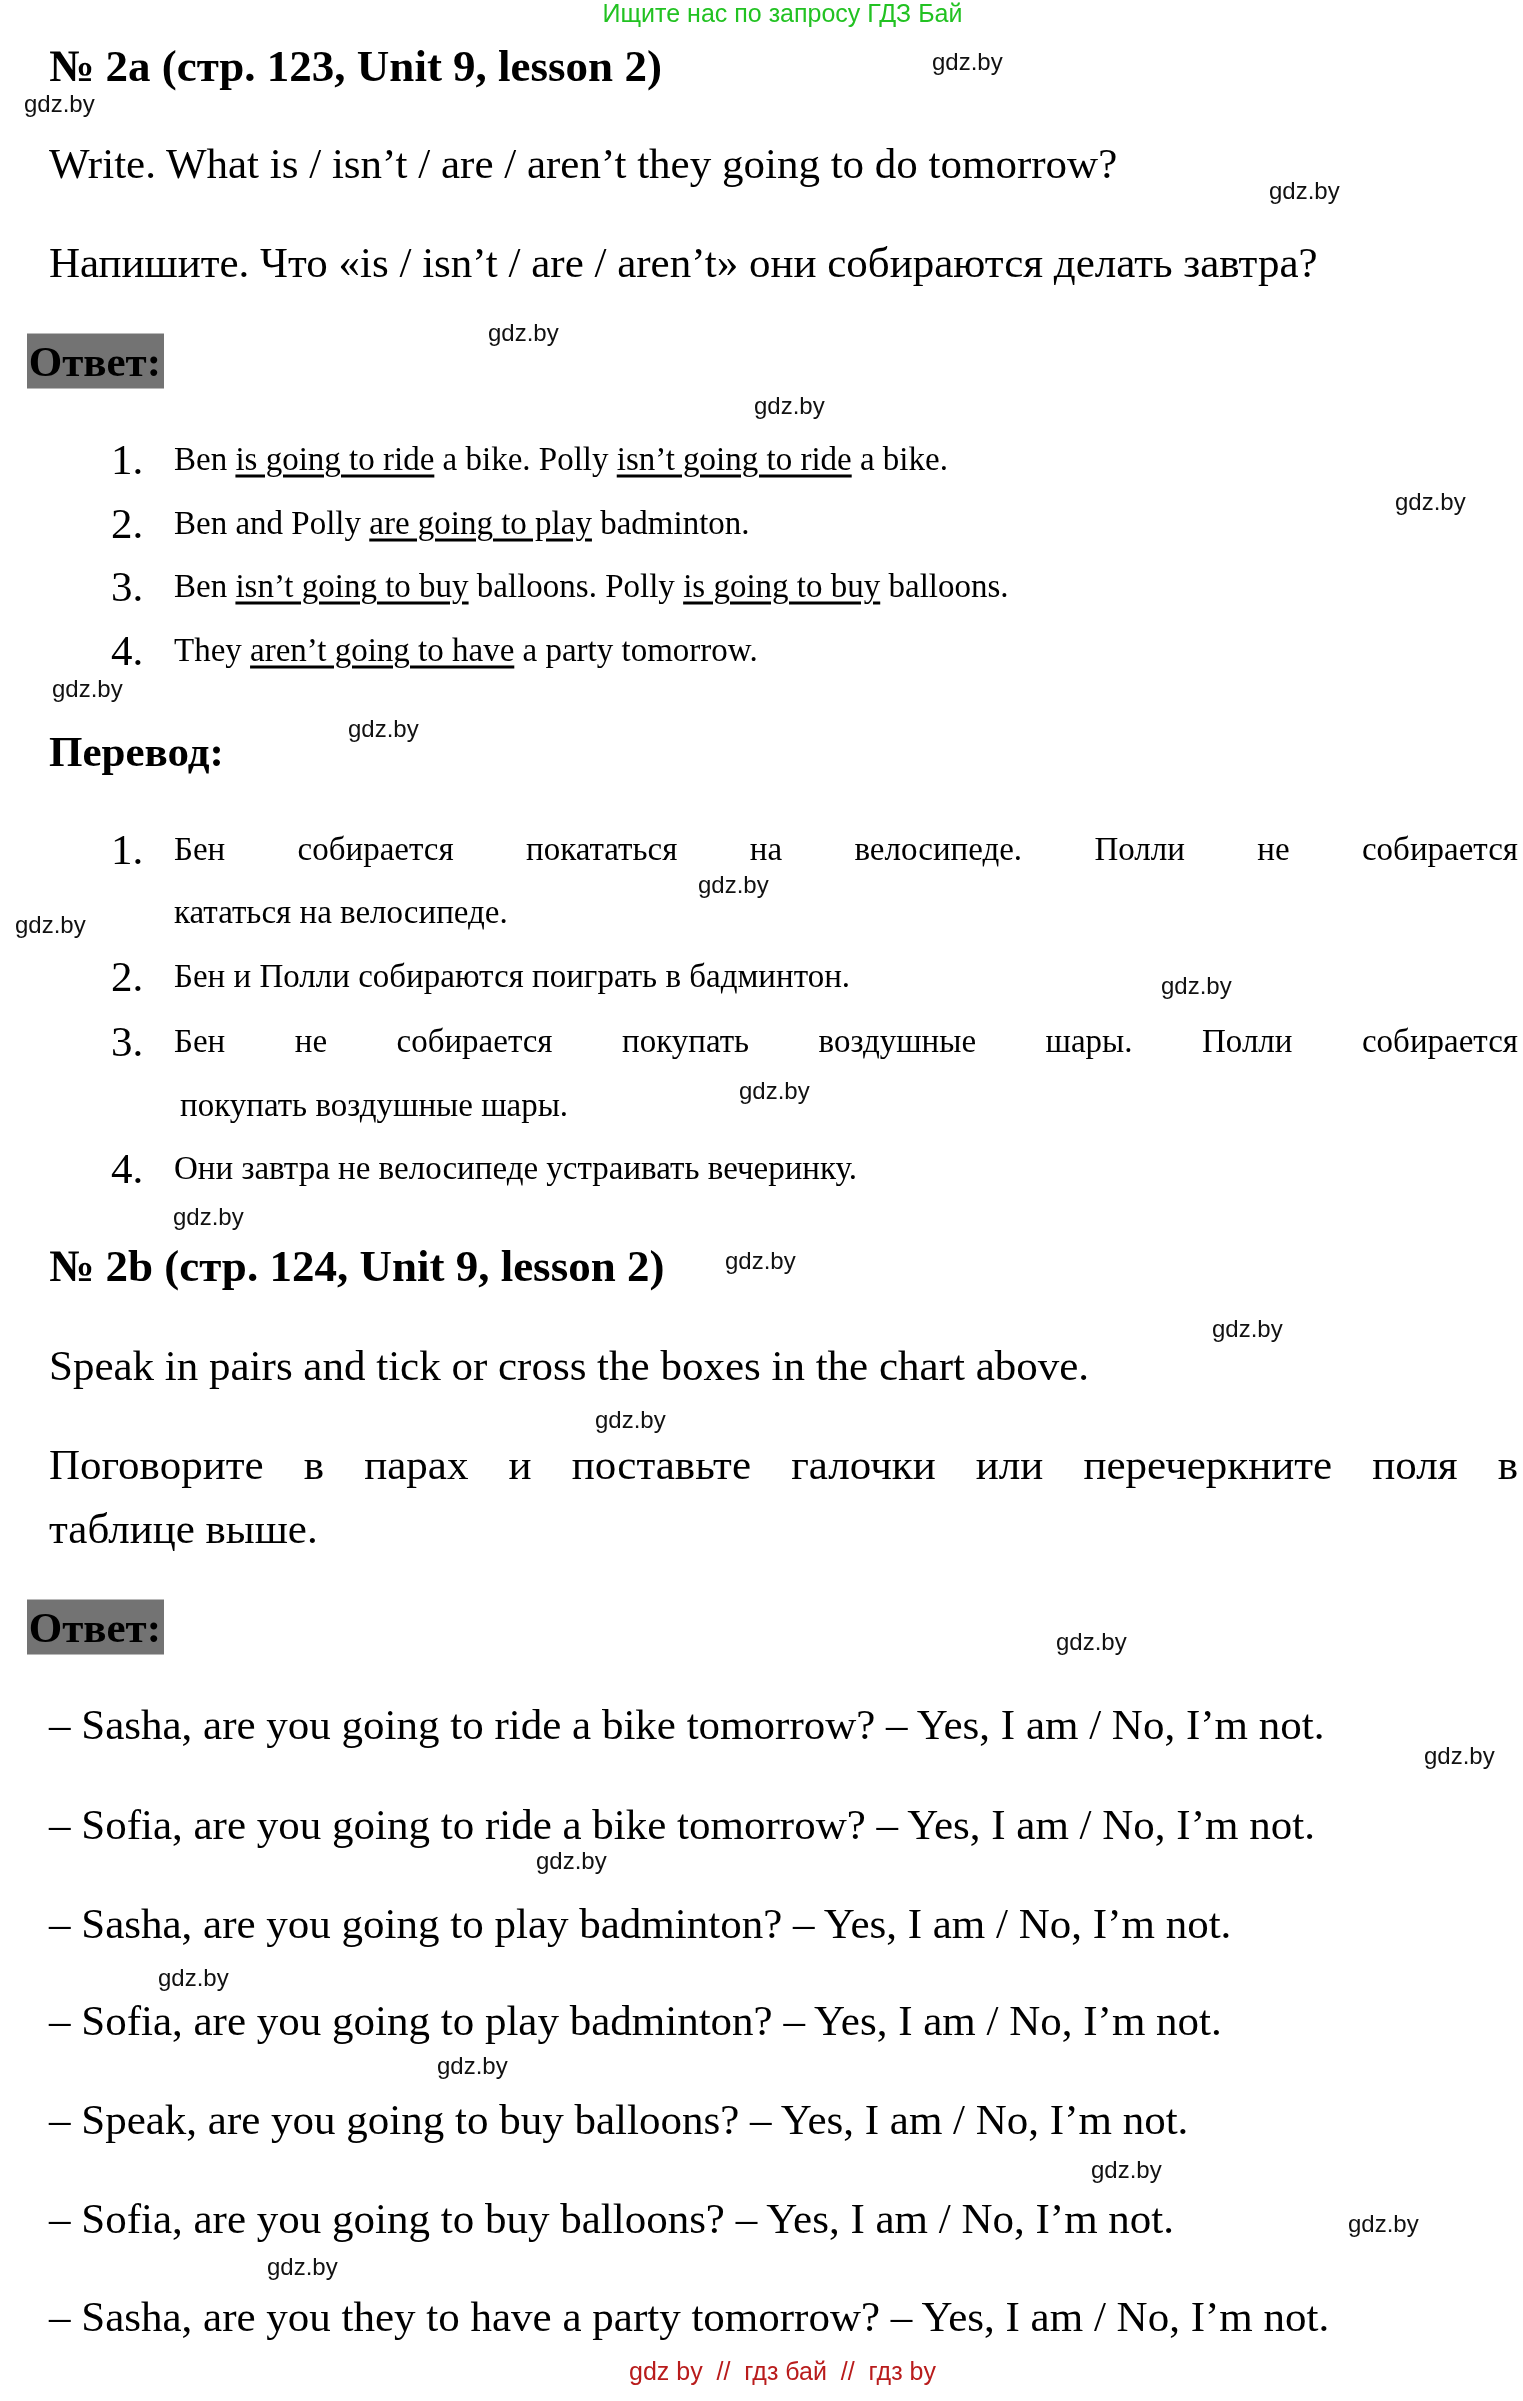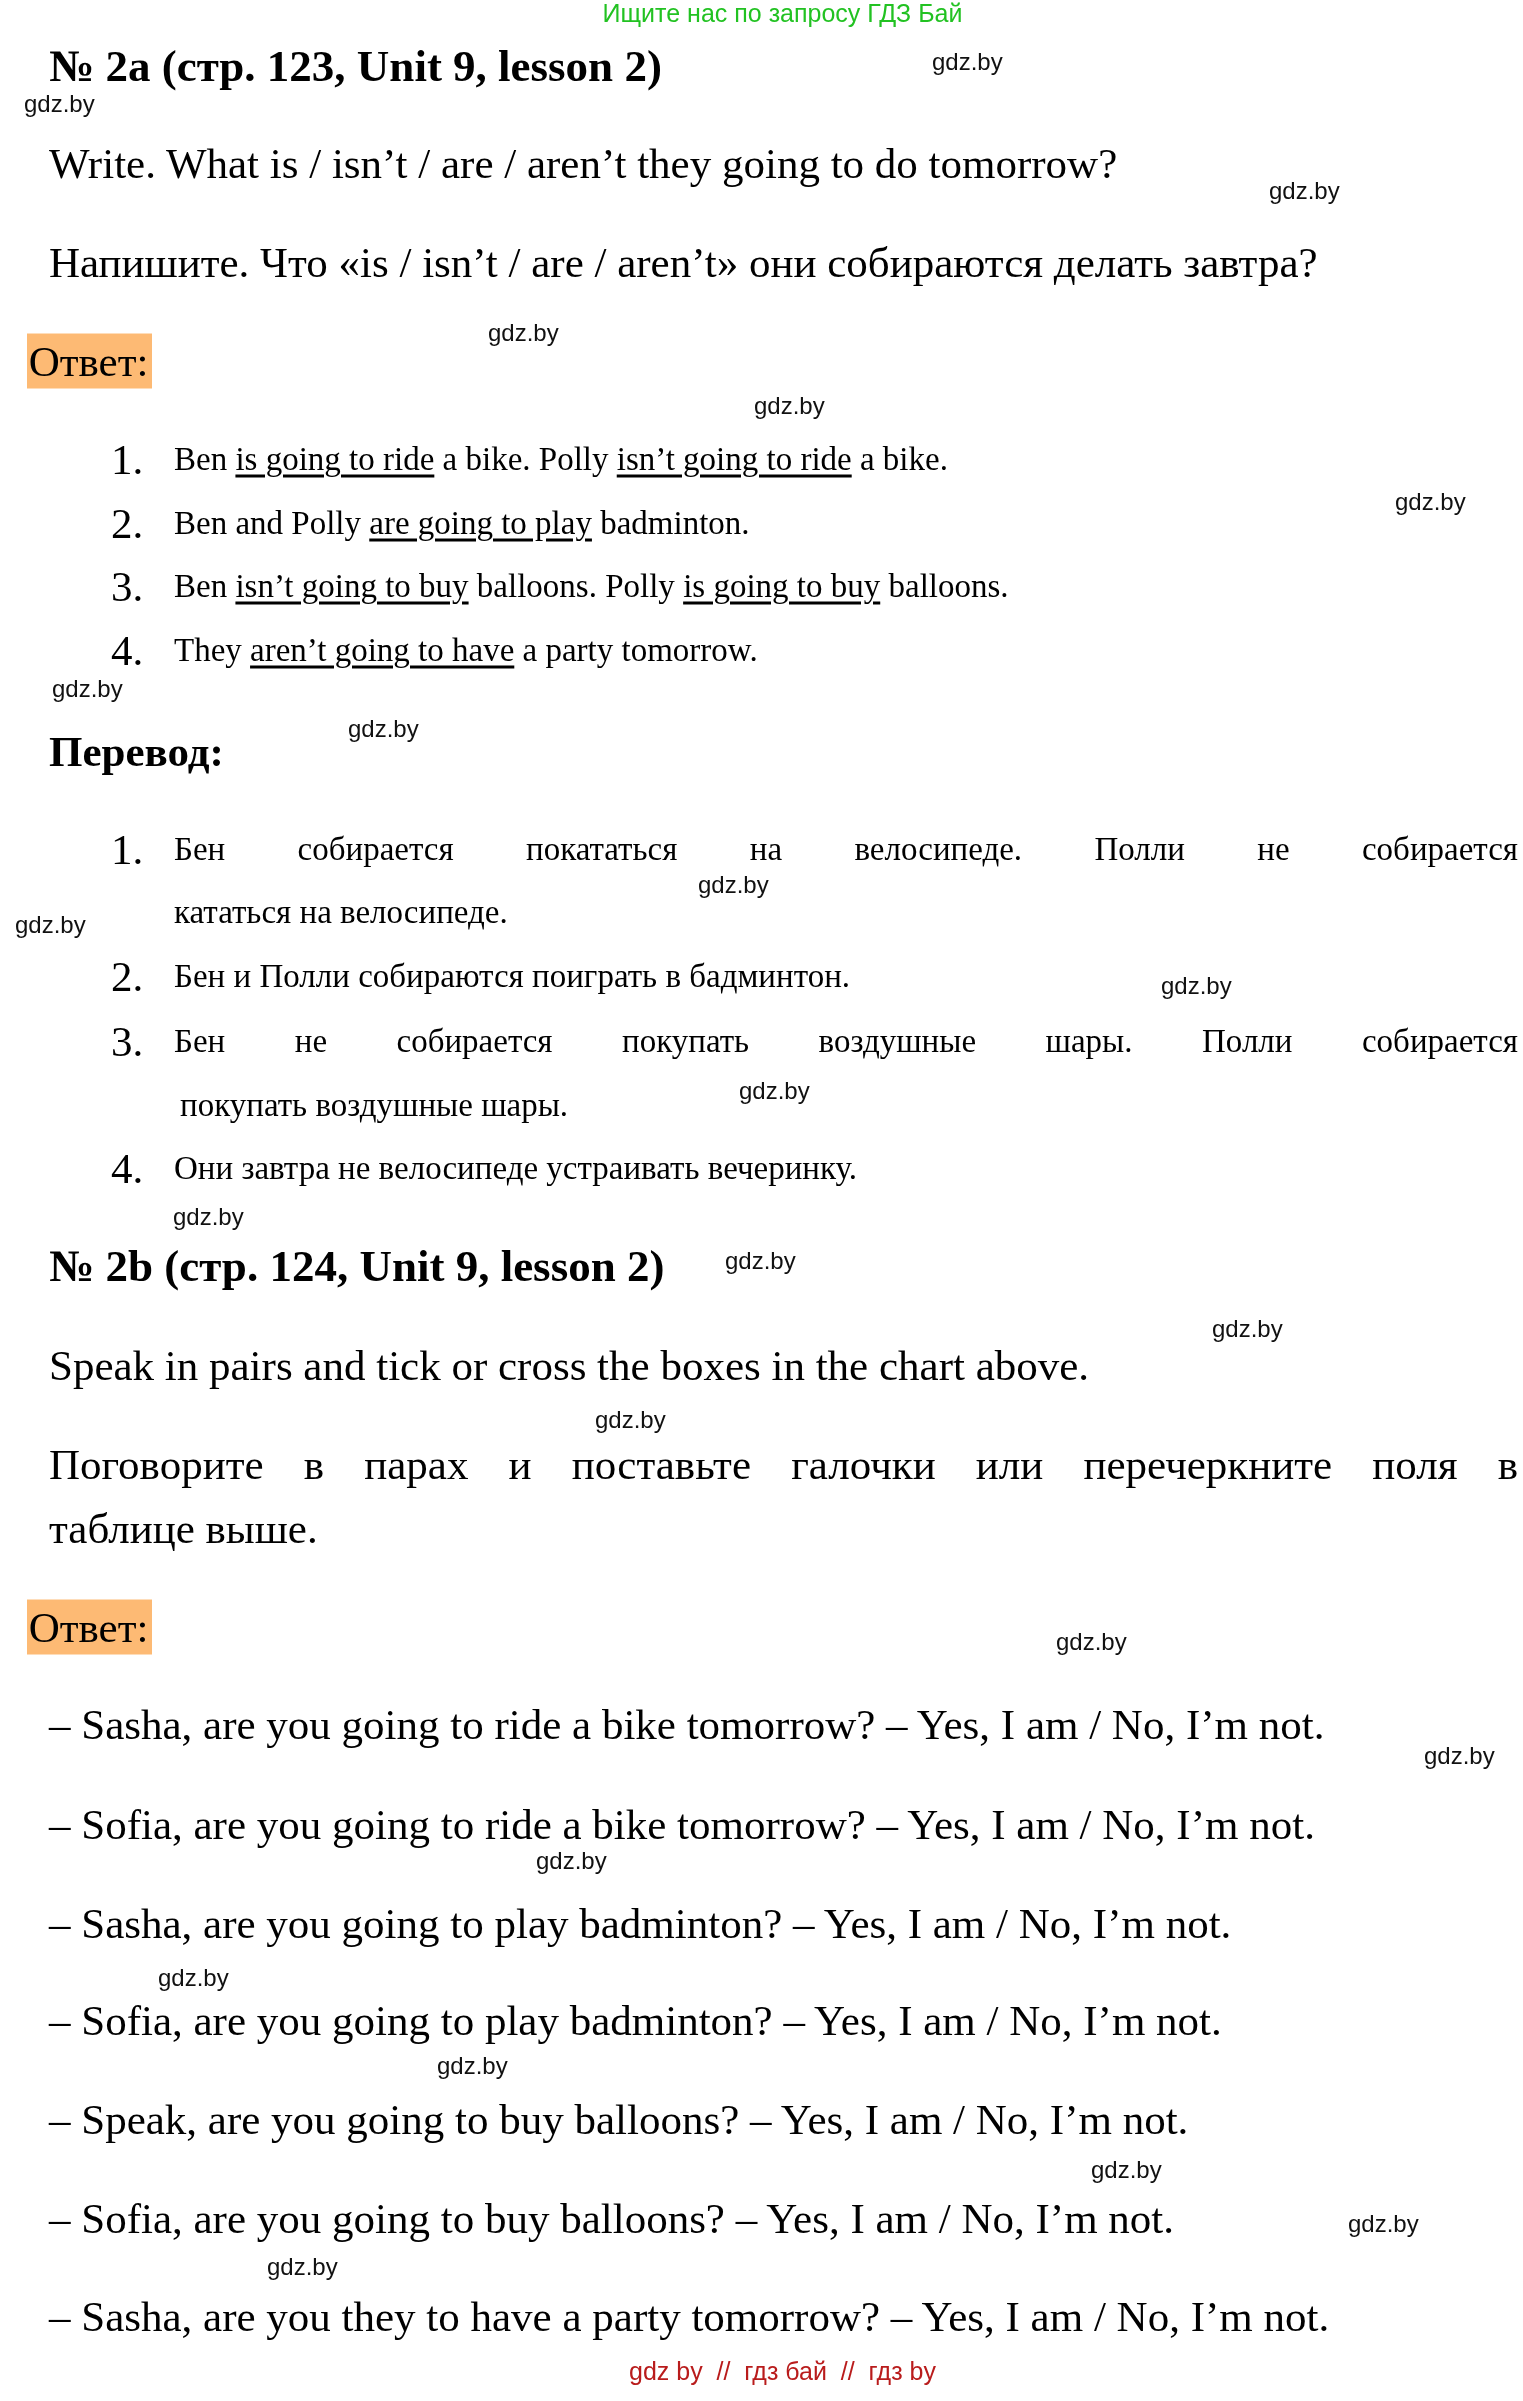--- a/index.html
+++ b/index.html
@@ -7,22 +7,22 @@
          font-family: "Liberation Serif", "DejaVu Serif", serif; color: #000; }
   .abs { position: absolute; white-space: nowrap; }
   .mid { transform: translateY(-50%); padding-left: 21px; }
   .top-banner { left: 0; width: 1523px; text-align: center; top: 13.3px;
                 font-family: "Liberation Sans", "DejaVu Sans", sans-serif;
                 font-size: 25px; color: #22c222; }
   .h-title { left: 28px; font-size: 45px; font-weight: bold; }
   .para { left: 28px; font-size: 43px; }
   .justify { left: 28px; width: 1469px; font-size: 43px; text-align: justify;
              text-align-last: justify; white-space: normal; }
-  .answer-badge { left: 27px; font-size: 43px; font-weight: normal;
-                  background: #fdba74; padding: 3.3px 3.3px 1.7px 1.7px; line-height: 50px; }
+  .answer-badge { left: 27px; font-size: 43px; font-weight: bold;
+                  background: #737373; padding: 3.3px 3.3px 1.7px 1.7px; line-height: 50px; }
   .section-label { left: 28px; font-size: 43px; font-weight: bold; }
   .li-num { font-size: 43px; }
   .li-text { font-size: 33px; }
   .u { text-decoration: underline; text-decoration-thickness: 2.5px; text-underline-offset: 5px; }
   .wm { font-family: "Liberation Sans", "DejaVu Sans", sans-serif; font-size: 24px; color: #111; }
   .footer { left: 0; width: 1523px; text-align: center; top: 2371px;
             font-family: "Liberation Sans", "DejaVu Sans", sans-serif;
             font-size: 25px; color: #b91c1c; }
 </style>
 </head>

